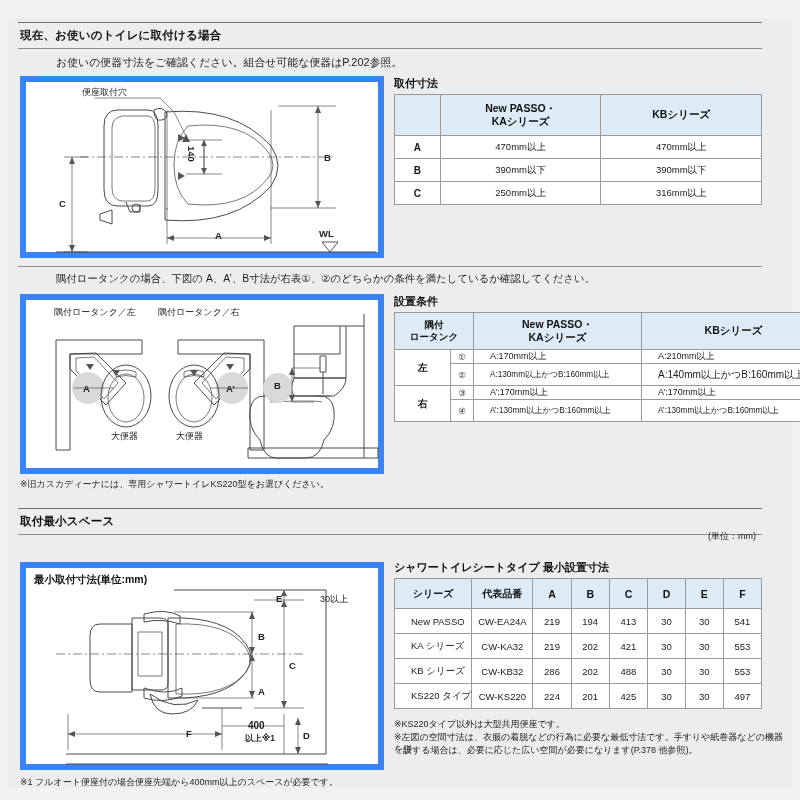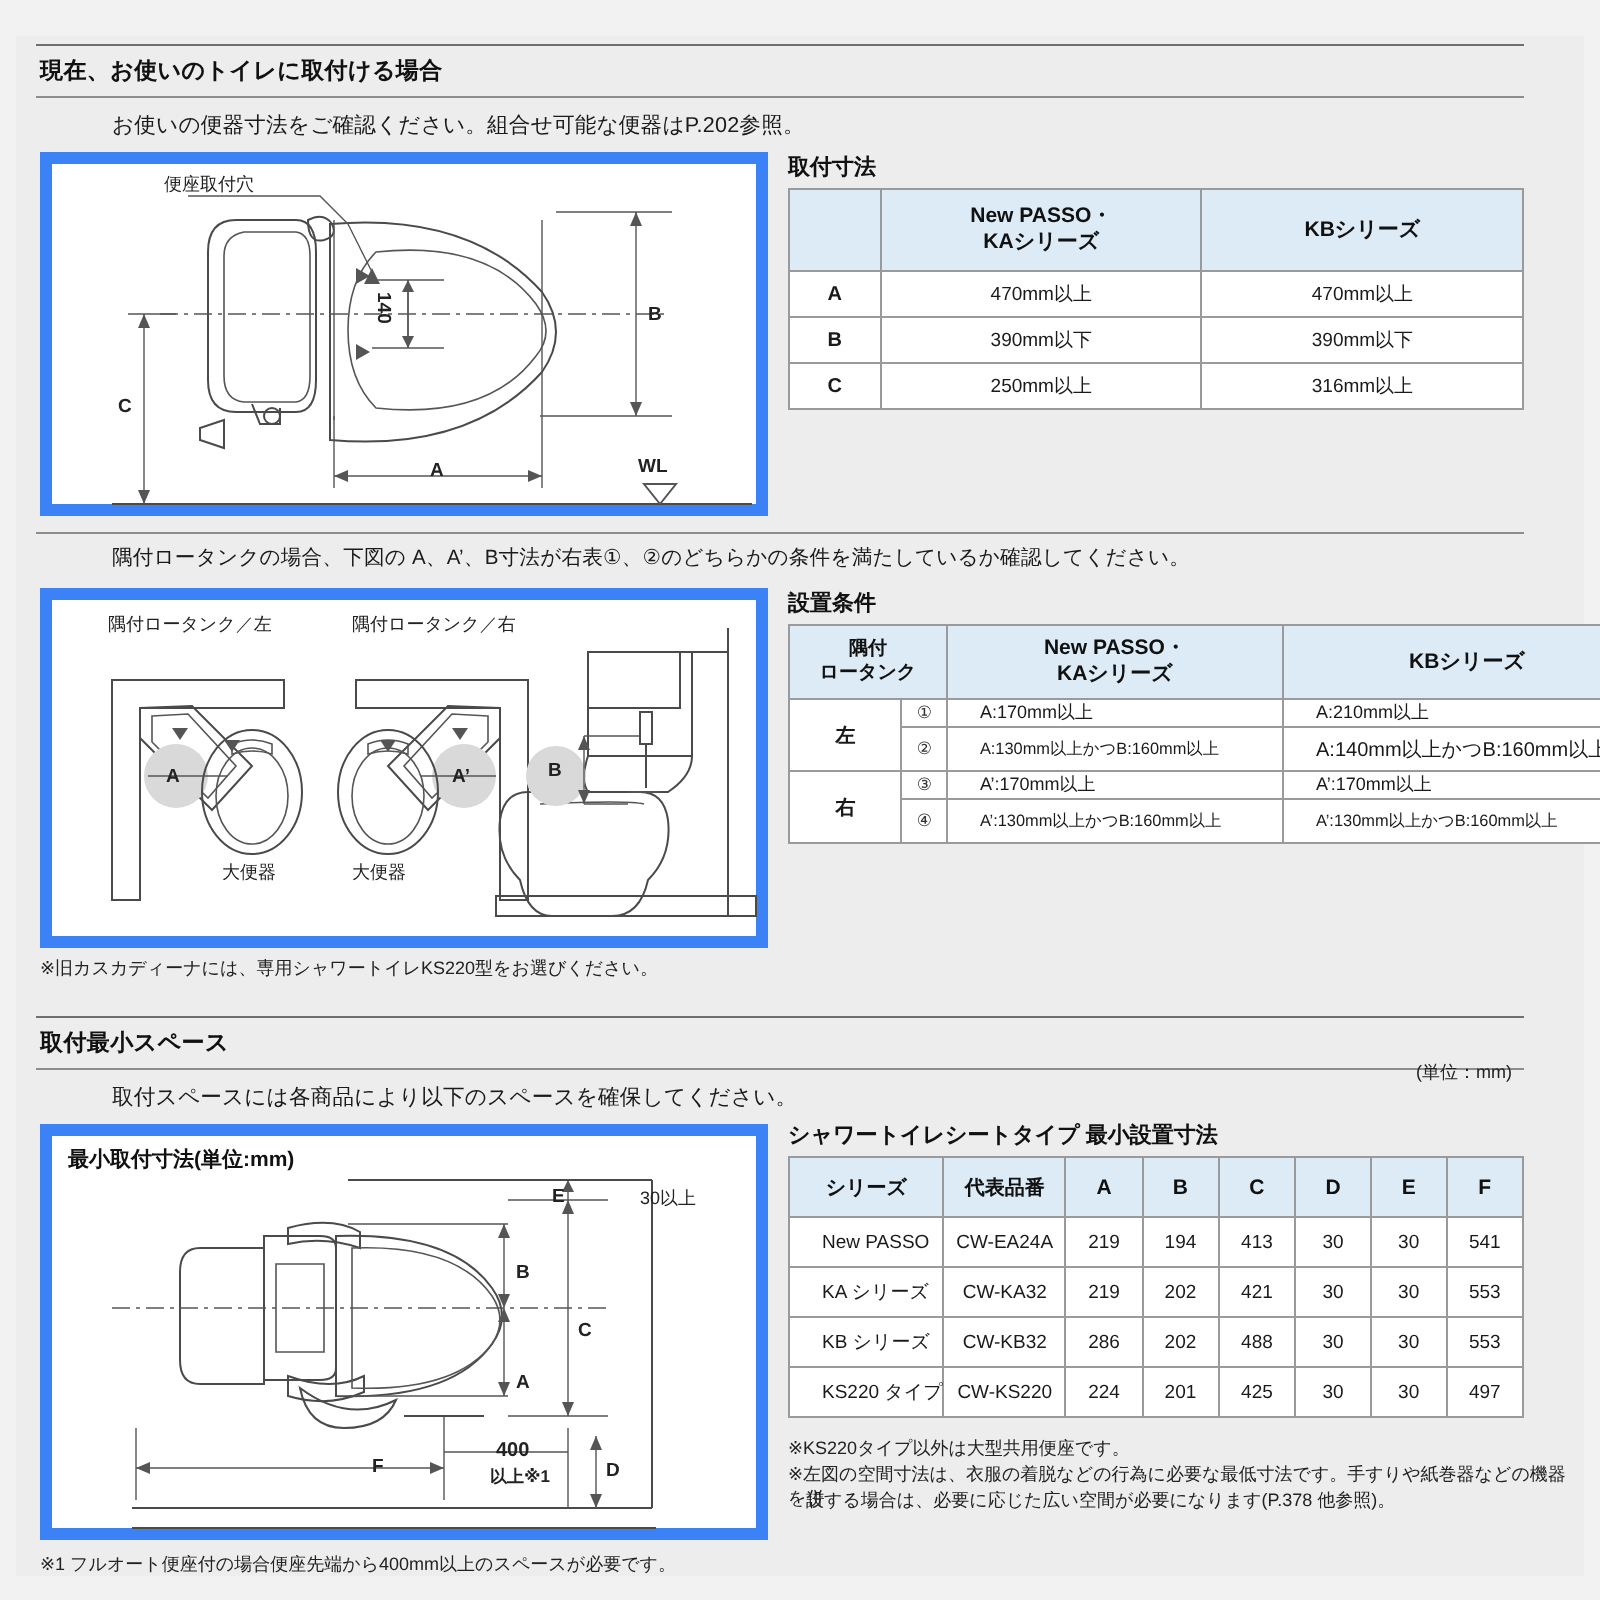--- a/index.html
+++ b/index.html
@@ -288,21 +288,21 @@
       <polygon points="266,68 269,75 263,75" fill="#555"></polygon>
       <polygon points="266,102 269,95 263,95" fill="#555"></polygon>
       <path class="dimln" d="M266 68 l28 0"></path>
       <path class="dimln" d="M266 102 l22 0"></path>
 
       <path class="ln" d="M300 56 l0 16 l-6 0 l0 -16 z"></path>
       <path class="ln" d="M297 72 l0 22"></path>
       <path class="ln2" d="M288 96 l16 0"></path>
     </svg>
     <div class="fig-label" style="left:28px; top:6px;">隅付ロータンク／左</div>
-    <div class="fig-label" style="left:150px; top:6px;">隅付ロータンク／右</div>
+    <div class="fig-label" style="left:132px; top:6px;">隅付ロータンク／右</div>
     <div class="fig-dim" style="left:57px; top:83px;">A</div>
     <div class="fig-dim" style="left:200px; top:83px;">A’</div>
     <div class="fig-dim" style="left:248px; top:80px;">B</div>
     <div class="fig-label" style="left:85px; top:130px;">大便器</div>
     <div class="fig-label" style="left:150px; top:130px;">大便器</div>
   </div>
 
   <div class="note-text" style="left:12px; top:460px;">※旧カスカディーナには、専用シャワートイレKS220型をお選びください。</div>
 
   <div class="tbl-title" style="left:386px; top:276px;">設置条件</div>
@@ -349,21 +349,20 @@
         <td class="lft" style="font-size:8.2px">A’:130mm以上かつB:160mm以上</td>
         <td class="lft" style="font-size:8.2px">A’:130mm以上かつB:160mm以上</td>
       </tr>
     </tbody>
   </table>
 
   <div class="sec-rule thick" style="left:10px; top:490px; width:744px;"></div>
   <div class="sec-head" style="left:12px; top:496px;">取付最小スペース</div>
   <div class="sec-rule" style="left:10px; top:516px; width:744px;"></div>
 
-  <div class="body-text" style="left:12px; top:524px;">取付スペースには各商品により以下のスペースを確保してください。</div>
 
   <div class="figbox" style="left:12px; top:544px; width:364px; height:208px;">
     <div class="tbl-title" style="left:8px; top:5px; position:absolute; font-size:10.5px;">最小取付寸法(単位:mm)</div>
     <svg width="362" height="186" viewBox="0 0 362 186" style="position:absolute; left:0; top:20px;">
 
       <path class="ln" d="M148 2 l152 0"></path>
       <path class="ln" d="M300 2 l0 164"></path>
       <path class="ln" d="M40 166 l260 0"></path>
 
       <path class="ln" d="M74 36 q-10 0 -10 12 l0 44 q0 12 10 12 l32 0 l0 -68 z"></path>

